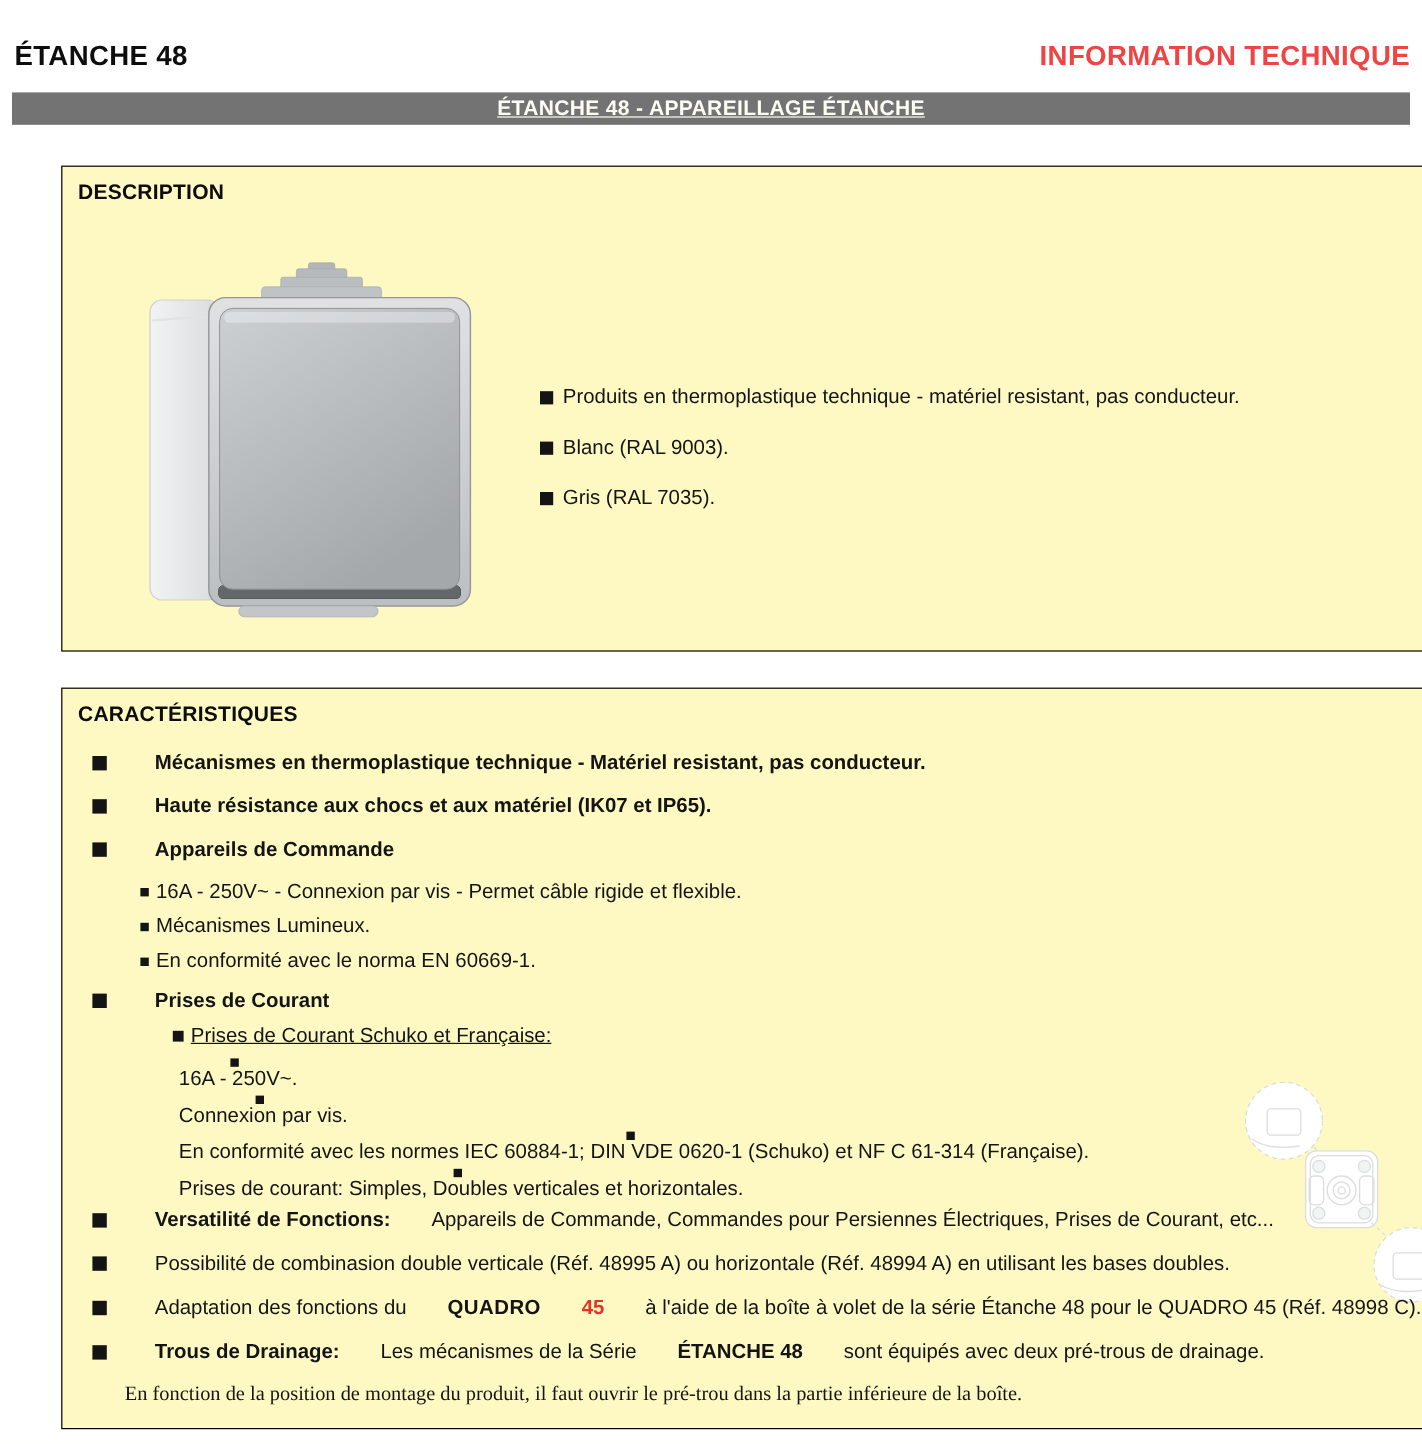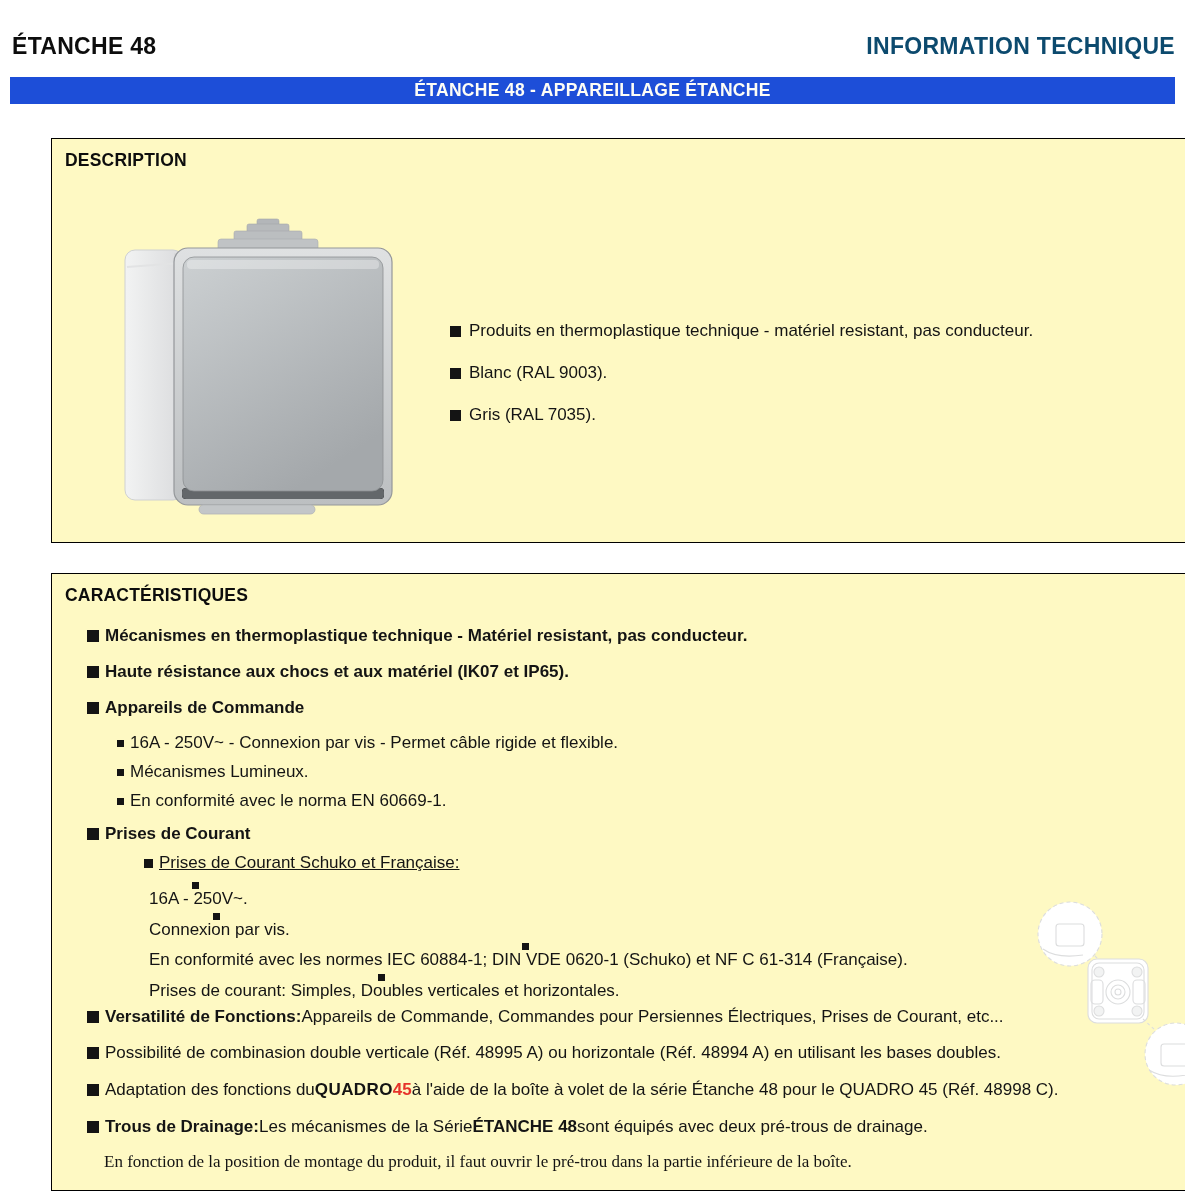--- a/index.html
+++ b/index.html
@@ -2,59 +2,59 @@
 <html><head>
 <meta charset="utf-8">
 <style>
   * { margin:0; padding:0; box-sizing:border-box; }
   html,body { background:#ffffff; }
   body { font-family:"Liberation Sans", sans-serif; color:#111; }
   .page { position:relative; width:1185px; height:1203px; background:#fff; overflow:hidden; }
 
   
   .hdr-left  { position:absolute; left:12px; top:33px; font-size:23px; font-weight:700; letter-spacing:.3px; color:#0d0d0d; }
-  .hdr-right { position:absolute; right:10px; top:33px; font-size:23px; font-weight:700; letter-spacing:.3px; color:#0c4a6e; }
+  .hdr-right { position:absolute; right:10px; top:33px; font-size:23px; font-weight:700; letter-spacing:.3px; color:#ef4444; }
   .banner { position:absolute; left:10px; top:77px; width:1165px; height:27px; line-height:27px;
             text-align:center; color:#fdfdf6; font-size:17.5px; font-weight:700; letter-spacing:.3px; }
 
   
   .box { position:absolute; left:10px; width:1165px; border:1.6px solid #000; background:#fef9c3;margin-left:41px; }
   .box-desc { top:138px; height:405px; }
   .box-char { top:573px; height:618px; }
   .box-heading { position:absolute; left:13px; top:11px; font-size:17.5px; font-weight:700; letter-spacing:.2px; color:#0d0d0d; }
 
   
   .product-wrap { position:absolute; left:55px; top:64px; width:330px; height:315px; }
   .desc-row { position:absolute; display:flex; align-items:center; white-space:nowrap; height:20px; font-size:17px; color:#141414; }
   .desc-row .sq { width:11px; height:11px; background:#141414; margin-right:8px; flex:0 0 auto; }
 
   
   .row { position:absolute; display:flex; align-items:center; white-space:nowrap; height:20px; font-size:17px; color:#141414; z-index:2; }
   .row .sq1 { width:12px; height:12px; background:#141414; margin-right:6px; flex:0 0 auto; }
   .row .sq2 { width:9px;  height:9px;  background:#141414; margin-right:6px; flex:0 0 auto; }
   .row .sq3 { width:7px;  height:7px;  background:#141414; margin-right:6px; flex:0 0 auto; }
-  .lvl1 { left:35px; }
+  .lvl1 { left:25px;gap:34px; }
   .lvl2 { left:65px; }
   .lvl3 { left:97px;flex-direction:column; }
   .note { left:52px; }
   .b { font-weight:700; }
   .u { text-decoration:underline; }
   .red { font-weight:700; }
   .quadro { font-weight:700; letter-spacing:.4px; }
 
   .watermark { position:absolute; right:2px; top:320px; z-index:1; }
 </style>
 </head>
 <body>
 
 <div class="page">
 
   <div class="hdr-left">ÉTANCHE 48</div>
   <div class="hdr-right">INFORMATION TECHNIQUE</div>
-  <div class="banner" style="background:#1d4ed8;">ÉTANCHE 48 - APPAREILLAGE ÉTANCHE</div>
+  <div class="banner" style="background:#737373;text-decoration:underline;">ÉTANCHE 48 - APPAREILLAGE ÉTANCHE</div>
 
   <section class="box box-desc">
     <div class="box-heading">DESCRIPTION</div>
 
     <div class="product-wrap">
       <svg width="330" height="315" viewBox="0 0 330 315">
         <defs>
           <linearGradient id="gface" x1="0" y1="0" x2="0.55" y2="1">
             <stop offset="0" stop-color="#ccd0d2"></stop>
               <stop offset="1" stop-color="#a4a8ab"></stop>

